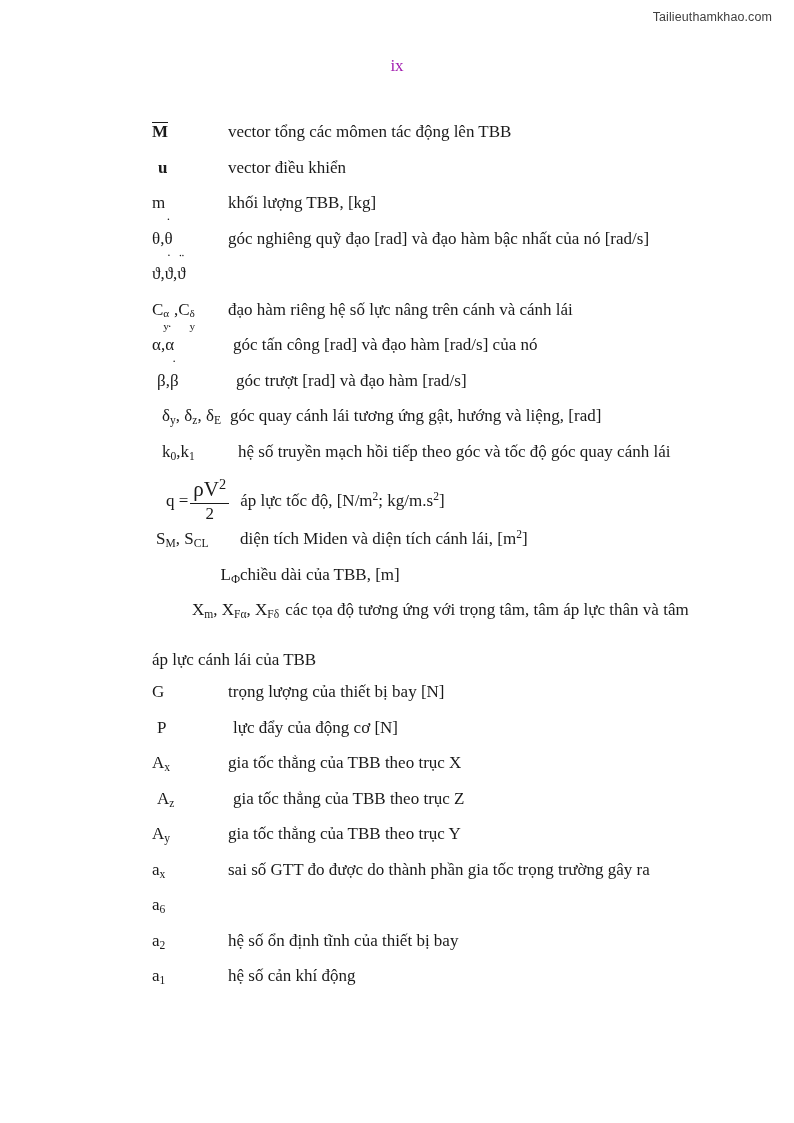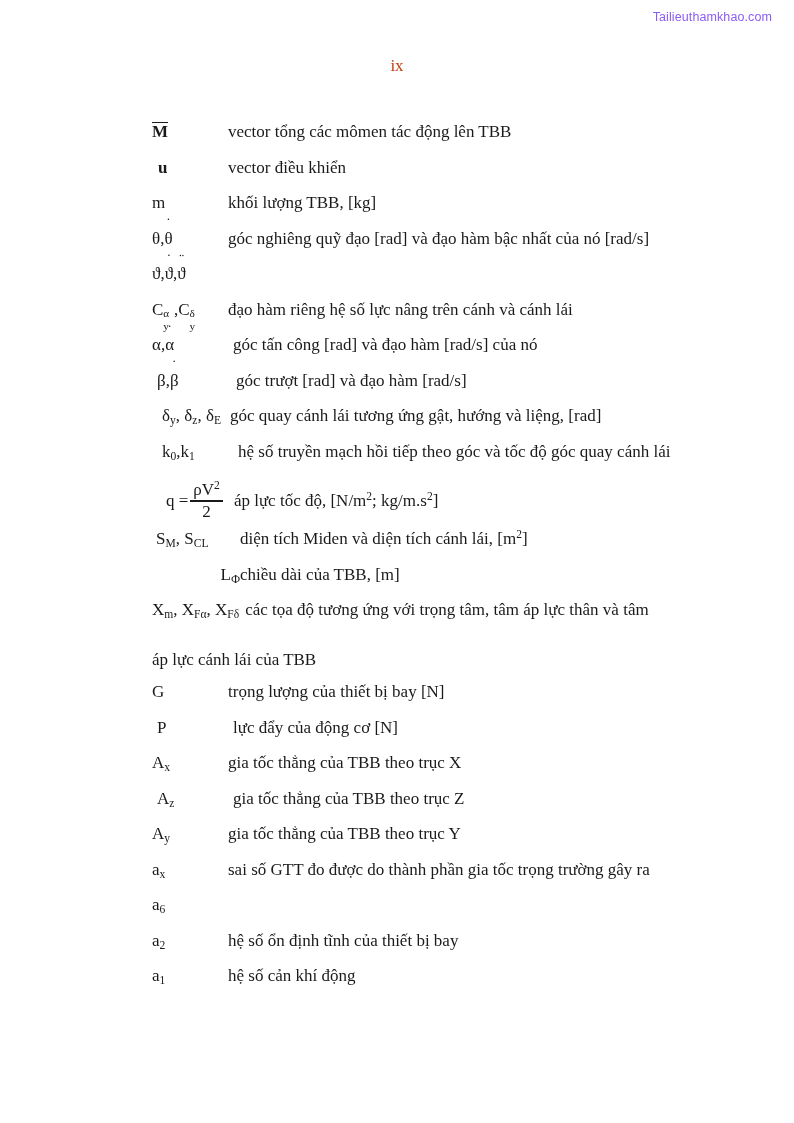--- a/index.html
+++ b/index.html
@@ -15,32 +15,32 @@
     font-family: "Liberation Serif", "DejaVu Serif", serif;
     color: #1a1a1a;
     overflow: hidden;
   }
   .watermark {
     position: absolute;
     top: 10px;
     right: 22px;
     font-family: "Liberation Sans", sans-serif;
     font-size: 12.5px;
-    color: #8b5cf6;
+    color: #404040;
     letter-spacing: 0.1px;
     white-space: nowrap;
   }
   .page-number {
     position: absolute;
     top: 56px;
     left: 0;
     width: 794px;
     text-align: center;
     font-size: 17px;
-    color: #c2410c;
+    color: #a21caf;
   }
   .content {
     position: absolute;
     top: 120px;
     left: 152px;
     width: 590px;
   }
   .row {
     display: flex;
     align-items: baseline;
@@ -54,20 +54,21 @@
     white-space: nowrap;
     font-size: 17px;
   }
   .sym.wide {
     width: 84px;
   }
   .sym.auto {
     width: auto;
     min-width: 0;
     padding-right: 9px;
+    margin-left: 40px;
   }
   .desc {
     flex: 1 1 auto;
     white-space: nowrap;
     font-size: 17px;
   }
   .bold { font-weight: bold; }
   .overline {
     border-top: 1.6px solid #1a1a1a;
     padding-top: 0px;
@@ -113,21 +114,21 @@
   }
   .frac {
     display: inline-flex;
     flex-direction: column;
     align-items: center;
     vertical-align: middle;
     margin: 0 2px;
   }
   .frac .num {
     padding: 0 3px 1px 3px;
-    font-size: 17px;
+    font-size: 21px;
     line-height: 1.1;
     text-align: center;
   }
   .frac .bar {
     width: 100%;
     height: 1.3px;
     background: #1a1a1a;
   }
   .frac .den {
     padding: 1px 3px 0 3px;

